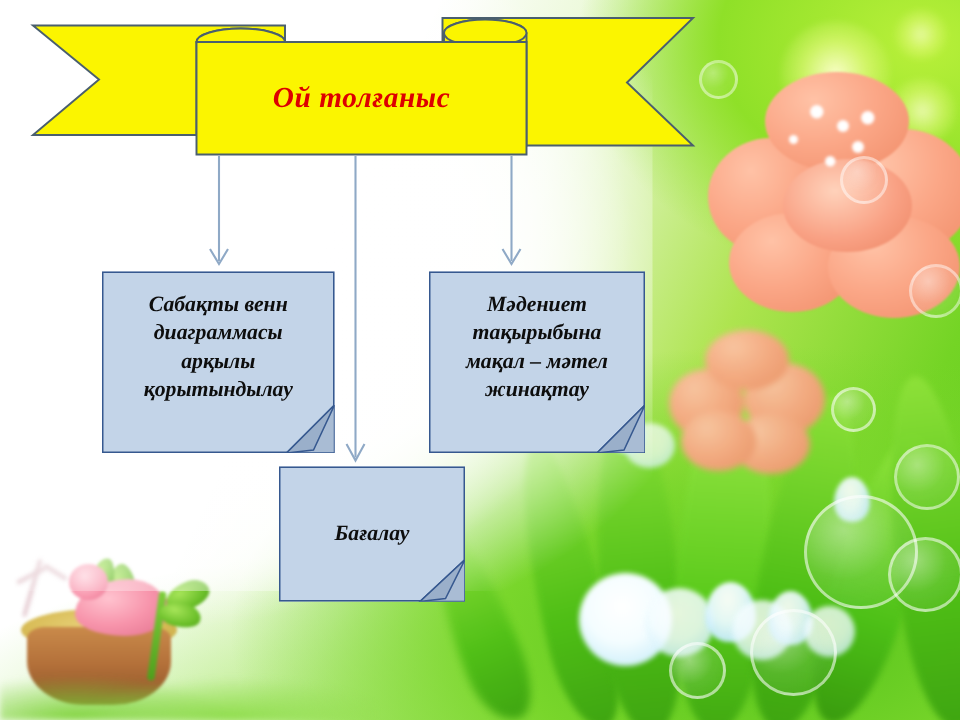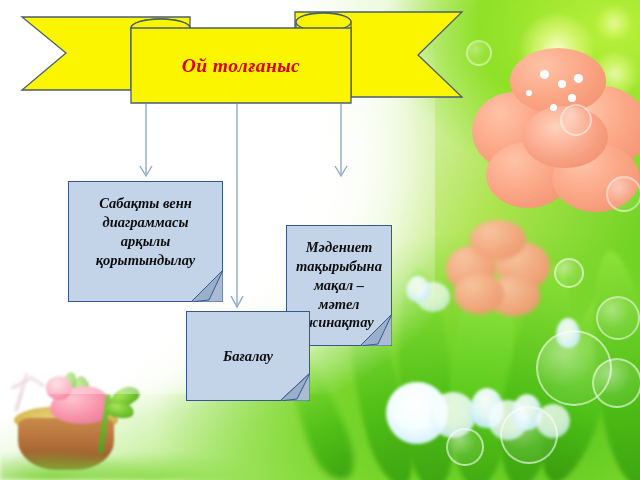--- a/index.html
+++ b/index.html
@@ -175,21 +175,21 @@
     text-align: center;
     color: #0d0d0d;
     font-weight: bold;
     font-style: italic;
     line-height: 1.3;
     padding: 4px 8px;
     box-sizing: border-box;
   }
   #note-left  { left: 68px;  top: 181px; width: 155px; height: 121px; }
   #note-left  .note-text { font-size: 14.5px; align-items: flex-start; padding-top: 12px; }
-  #note-right { left: 286px; top: 181px; width: 106px; height: 121px; margin-top: 44px; }
+  #note-right { left: 286px; top: 181px; width: 144px; height: 121px; }
   #note-right .note-text { font-size: 14.5px; align-items: flex-start; padding-top: 12px; }
   #note-bottom{ left: 186px; top: 311px; width: 124px; height: 90px; }
   #note-bottom .note-text { font-size: 14.5px; text-align: center; }
 
   
   .fold { position: absolute; right: -1px; bottom: -1px; }
 </style>
 </head>
 <body>
 

